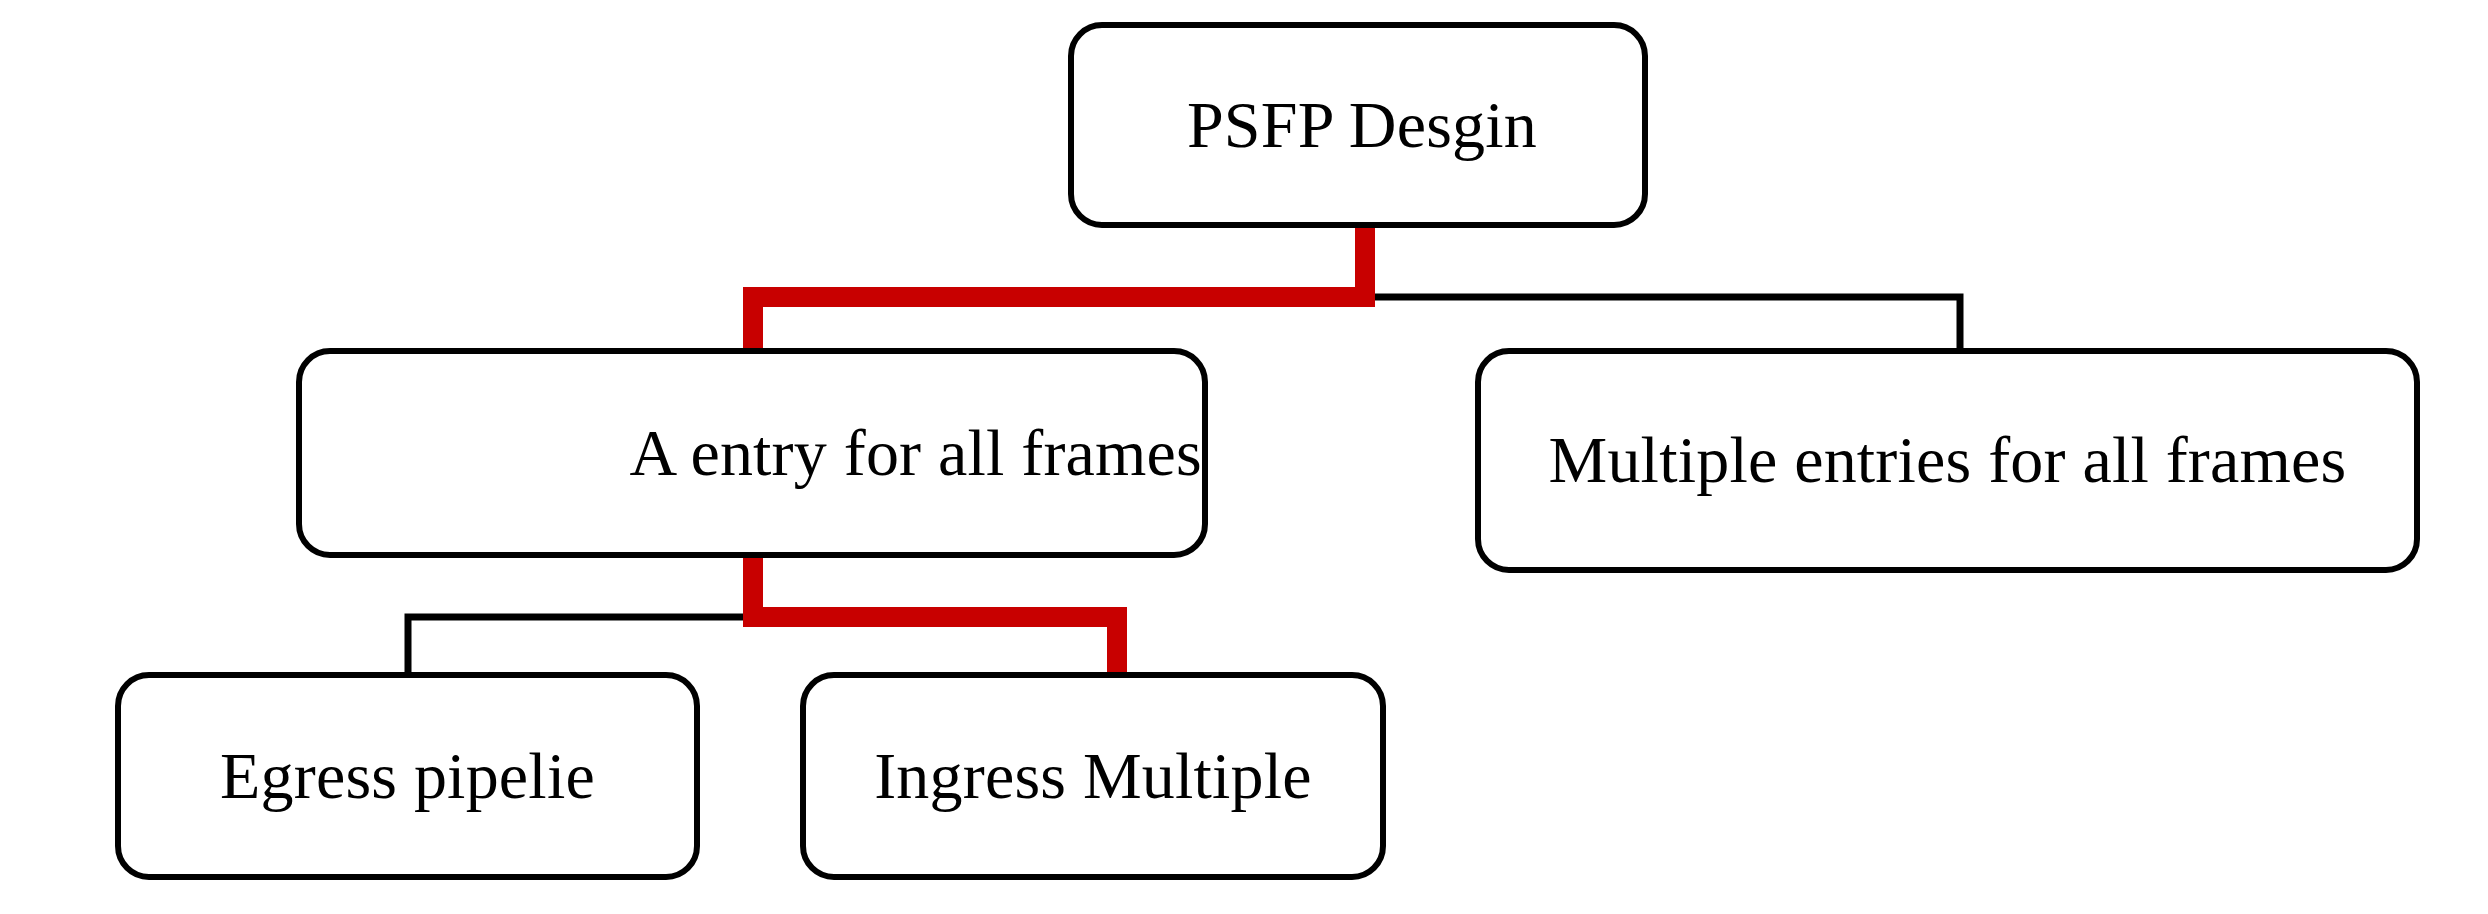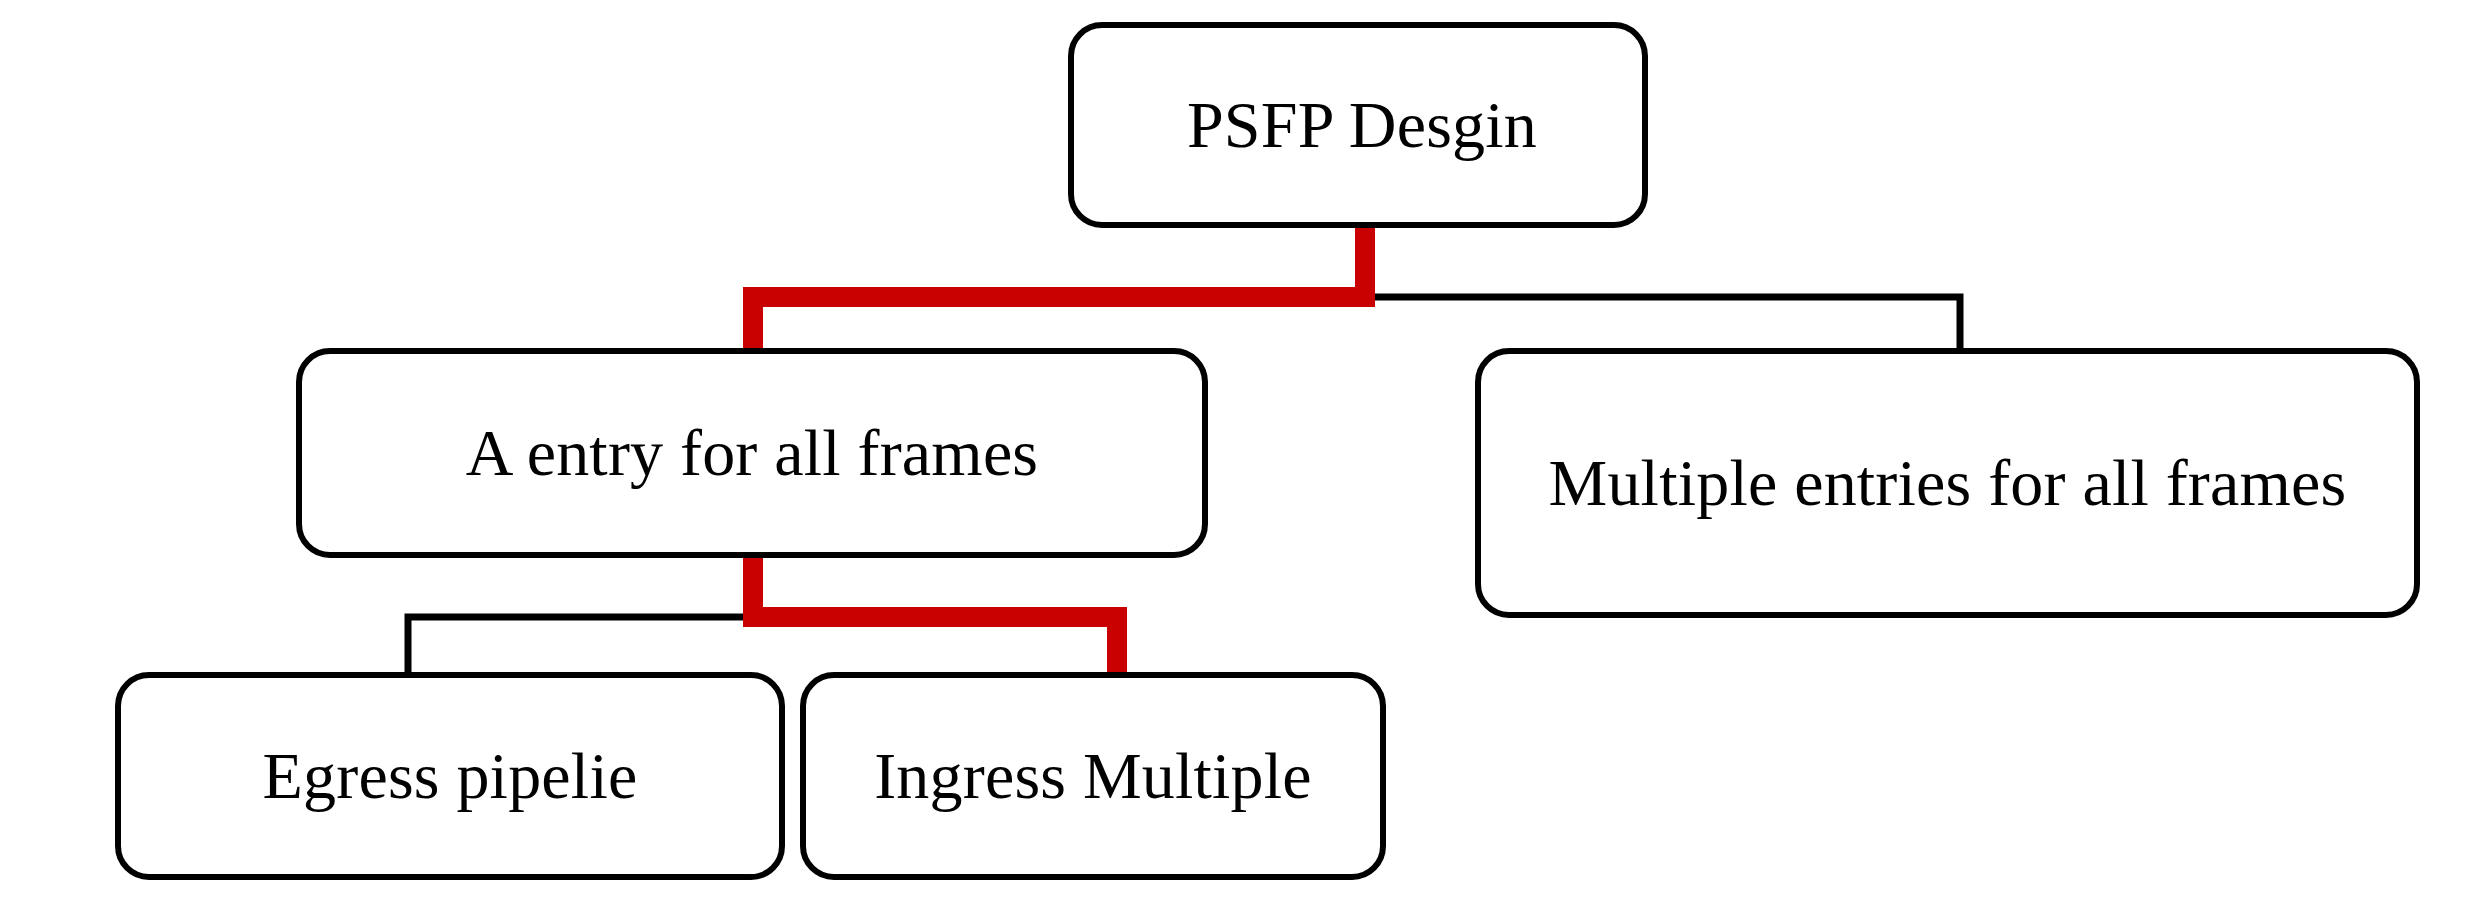--- a/index.html
+++ b/index.html
@@ -41,23 +41,23 @@
     font-family: "Liberation Serif", "DejaVu Serif", serif;
     color: #000000;
     font-size: 66px;
     line-height: 1.1;
     white-space: nowrap;
     text-align: center;
     letter-spacing: 0.2px;
   }
   
   #node-root       { left: 1068px; top: 22px;  width: 580px; height: 206px; padding-left: 8px; }
-  #node-single     { left: 296px;  top: 348px; width: 912px; height: 210px; }
-  #node-multiple   { left: 1475px; top: 348px; width: 945px; height: 270px; }
-  #node-egress     { left: 115px;  top: 672px; width: 670px; height: 208px; }
+  #node-single     { left: 296px;  top: 348px; width: 912px; height: 210px; justify-content: flex-end; }
+  #node-multiple   { left: 1475px; top: 348px; width: 945px; height: 225px; }
+  #node-egress     { left: 115px;  top: 672px; width: 585px; height: 208px; }
   #node-ingress    { left: 800px;  top: 672px; width: 586px; height: 208px; }
 </style>
 </head>
 <body>
 
 <div id="diagram-root">
 
   <svg id="edge-layer" viewBox="0 0 2488 914">
 
     <path d="M 1365 297 L 1960 297 L 1960 350" fill="none" stroke="#000000" stroke-width="7" stroke-linecap="butt" stroke-linejoin="miter"></path>

